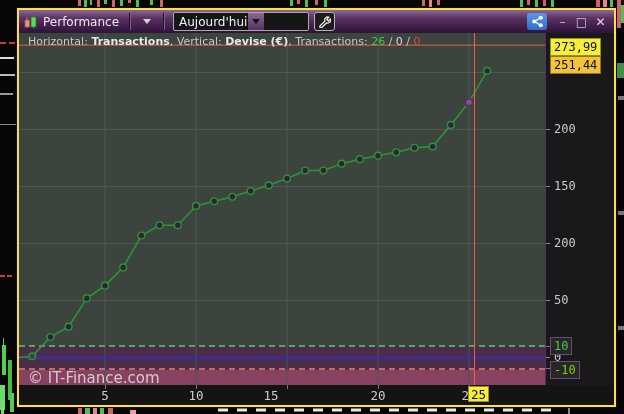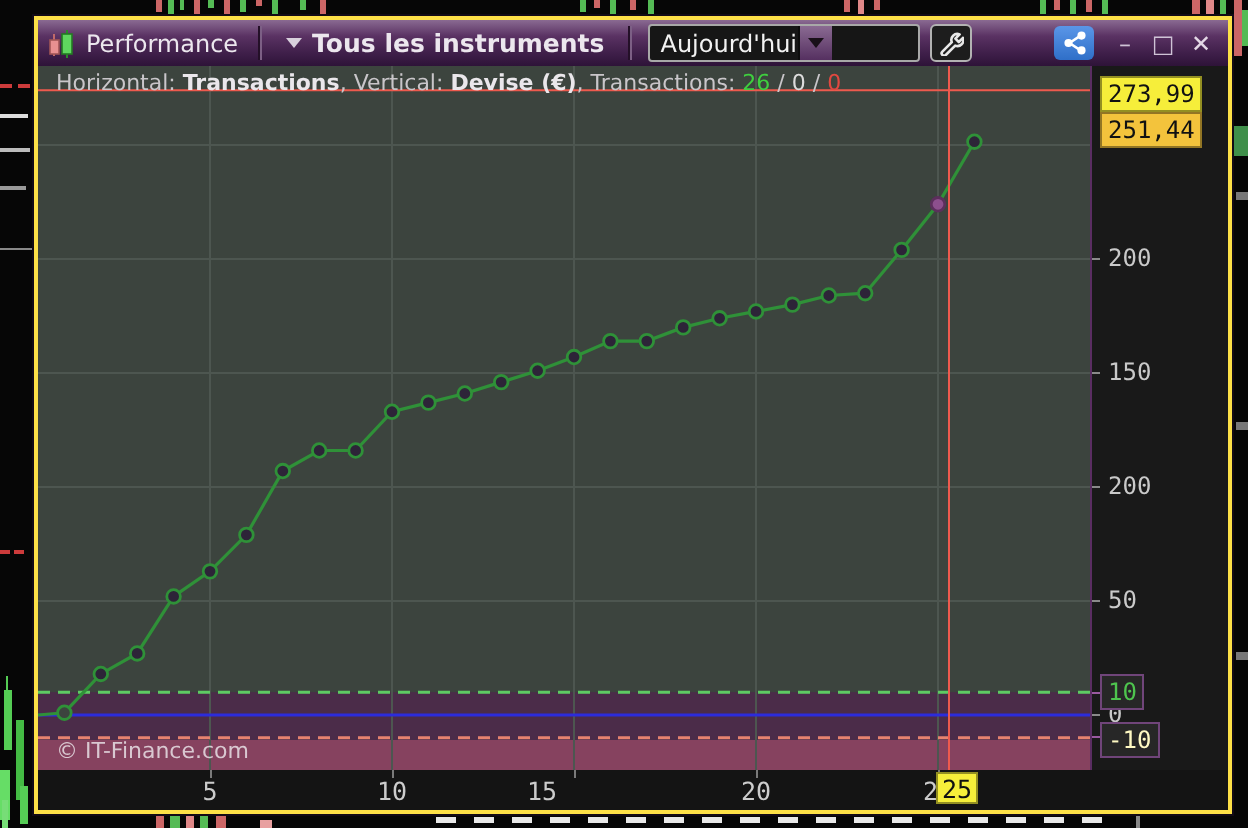--- a/index.html
+++ b/index.html
@@ -30,34 +30,34 @@
   .winctl.close{margin-right:6px;color:#e4d8e6;}
   
   .content{position:relative;width:595px;height:372px;}
   #plot{position:absolute;left:0;top:0;}
   .hdr{position:absolute;left:0;top:0;width:526px;height:15px;padding:2px 0 0 9px;font-size:11px;color:#c9c6ca;z-index:5;}
   .hdr span{white-space:pre;}
   .hdr .b{font-weight:bold;color:#eae7eb;}
   .hdr .win{color:#3fcf3f;}
   .hdr .neu{color:#dcdcdc;}
   .hdr .los{color:#e04840;}
-  .watermark{position:absolute;left:9px;top:336px;font-size:11px;color:#d9c8d1;z-index:6;}
+  .watermark{position:absolute;left:9px;top:336px;font-size:15px;color:#d9c8d1;z-index:6;}
   #yaxis{position:absolute;left:526px;top:0;width:69px;height:352px;background:#191919;border-left:1px solid #5a2d62;box-sizing:border-box;}
   #xaxis{position:absolute;left:0;top:352px;width:595px;height:20px;background:#141414;}
   .tick-label{position:absolute;left:8px;font:12px "DejaVu Sans Mono",monospace;color:#c9c9c9;}
   .tick-mark{position:absolute;left:0;width:4px;height:1px;background:#8a8a8a;}
   .tick-mark.thr{background:#9a5aa0;}
   .xtick-label{position:absolute;top:3px;width:24px;text-align:center;font:12.5px "DejaVu Sans Mono",monospace;color:#cccccc;}
   .xtick-mark{position:absolute;top:0;width:1px;height:4px;background:#7a7a7a;}
   .badge{position:absolute;font:12px "DejaVu Sans Mono",monospace;padding:0 3px;line-height:16px;border:1px solid rgba(0,0,0,0.4);}
   .badge-cursor{left:4px;background:#f6ee3a;color:#111;}
   .badge-last{left:4px;background:#f3c33c;color:#111;}
   .badge-thr{left:4px;background:#272727;border:1px solid #70457a;}
   .badge-thr.up{color:#4ec44e;}
-  .badge-thr.dn{color:#fef9c3;}
+  .badge-thr.dn{color:#84cc16;}
   .badge-x{position:absolute;top:1px;height:16px;line-height:16px;background:#f6ee3a;color:#111;
            font:12.5px "DejaVu Sans Mono",monospace;padding:0 2px;z-index:3;border:1px solid rgba(0,0,0,0.4);box-sizing:border-box;}
 </style>
 </head>
 <body>
 
 <div id="screen">
 
   <svg id="bg-decor" width="624" height="414" style="position:absolute;left:0;top:0;">
     <g>
@@ -125,21 +125,20 @@
       <svg width="16" height="16" viewBox="0 0 16 16" style="margin-left:4px;">
         <line x1="4" y1="3" x2="4" y2="14" stroke="#c06a6a" stroke-width="1"></line>
         <rect x="2" y="6" width="4.5" height="7" fill="#e89090" stroke="#a05555" stroke-width="0.8"></rect>
         <line x1="10.5" y1="1" x2="10.5" y2="15" stroke="#2a8a2a" stroke-width="1"></line>
         <rect x="8" y="3" width="5" height="10" fill="#5fd75f" stroke="#247a24" stroke-width="0.8"></rect>
       </svg>
       <span class="tb-title">Performance</span>
       <div class="sep"></div>
       <div class="tb-dd">
         <i class="caret-down"></i>
-        <span>Tous les instruments</span>
       </div>
       <div class="sep"></div>
       <div class="combo">
         <span class="combo-text">Aujourd'hui</span>
         <span class="combo-btn">
             <i></i>
           </span>
       </div>
       <div class="tool-btn">
         <svg width="13" height="13" viewBox="0 0 13 13">

